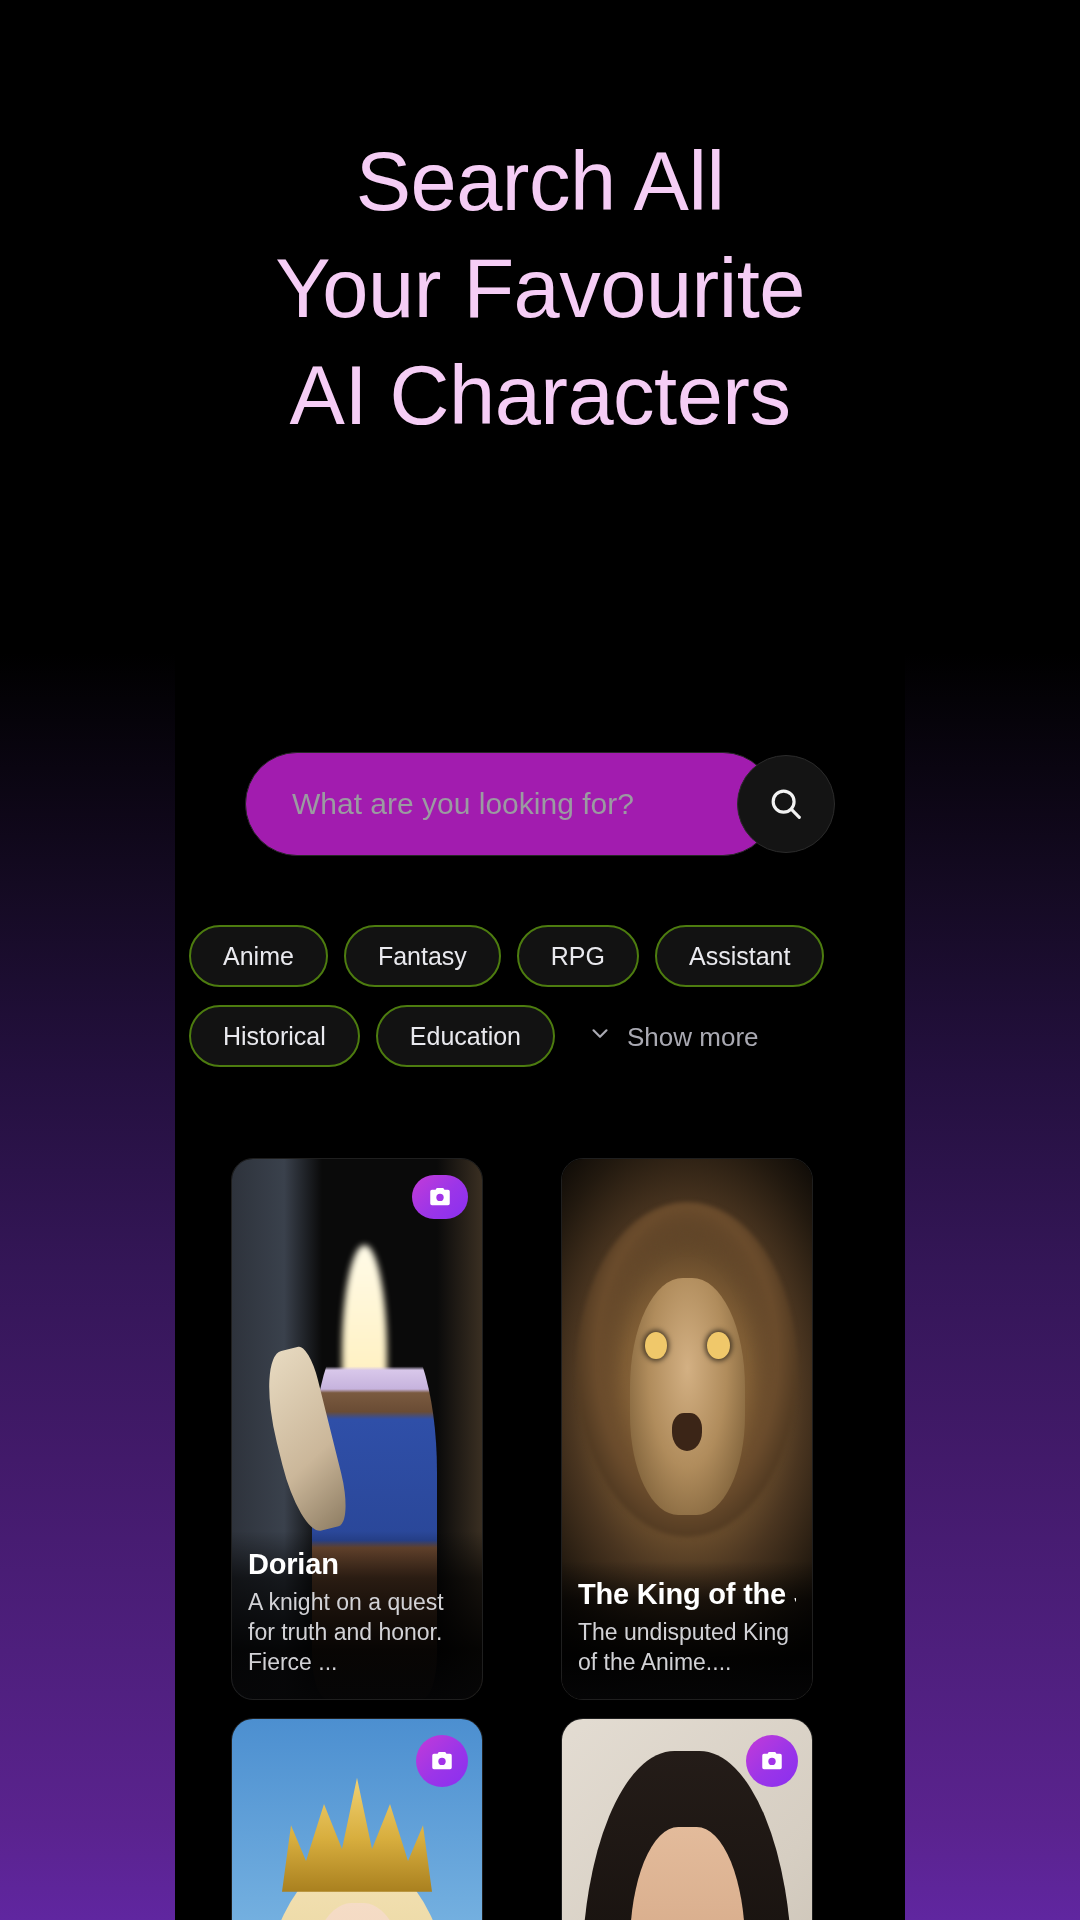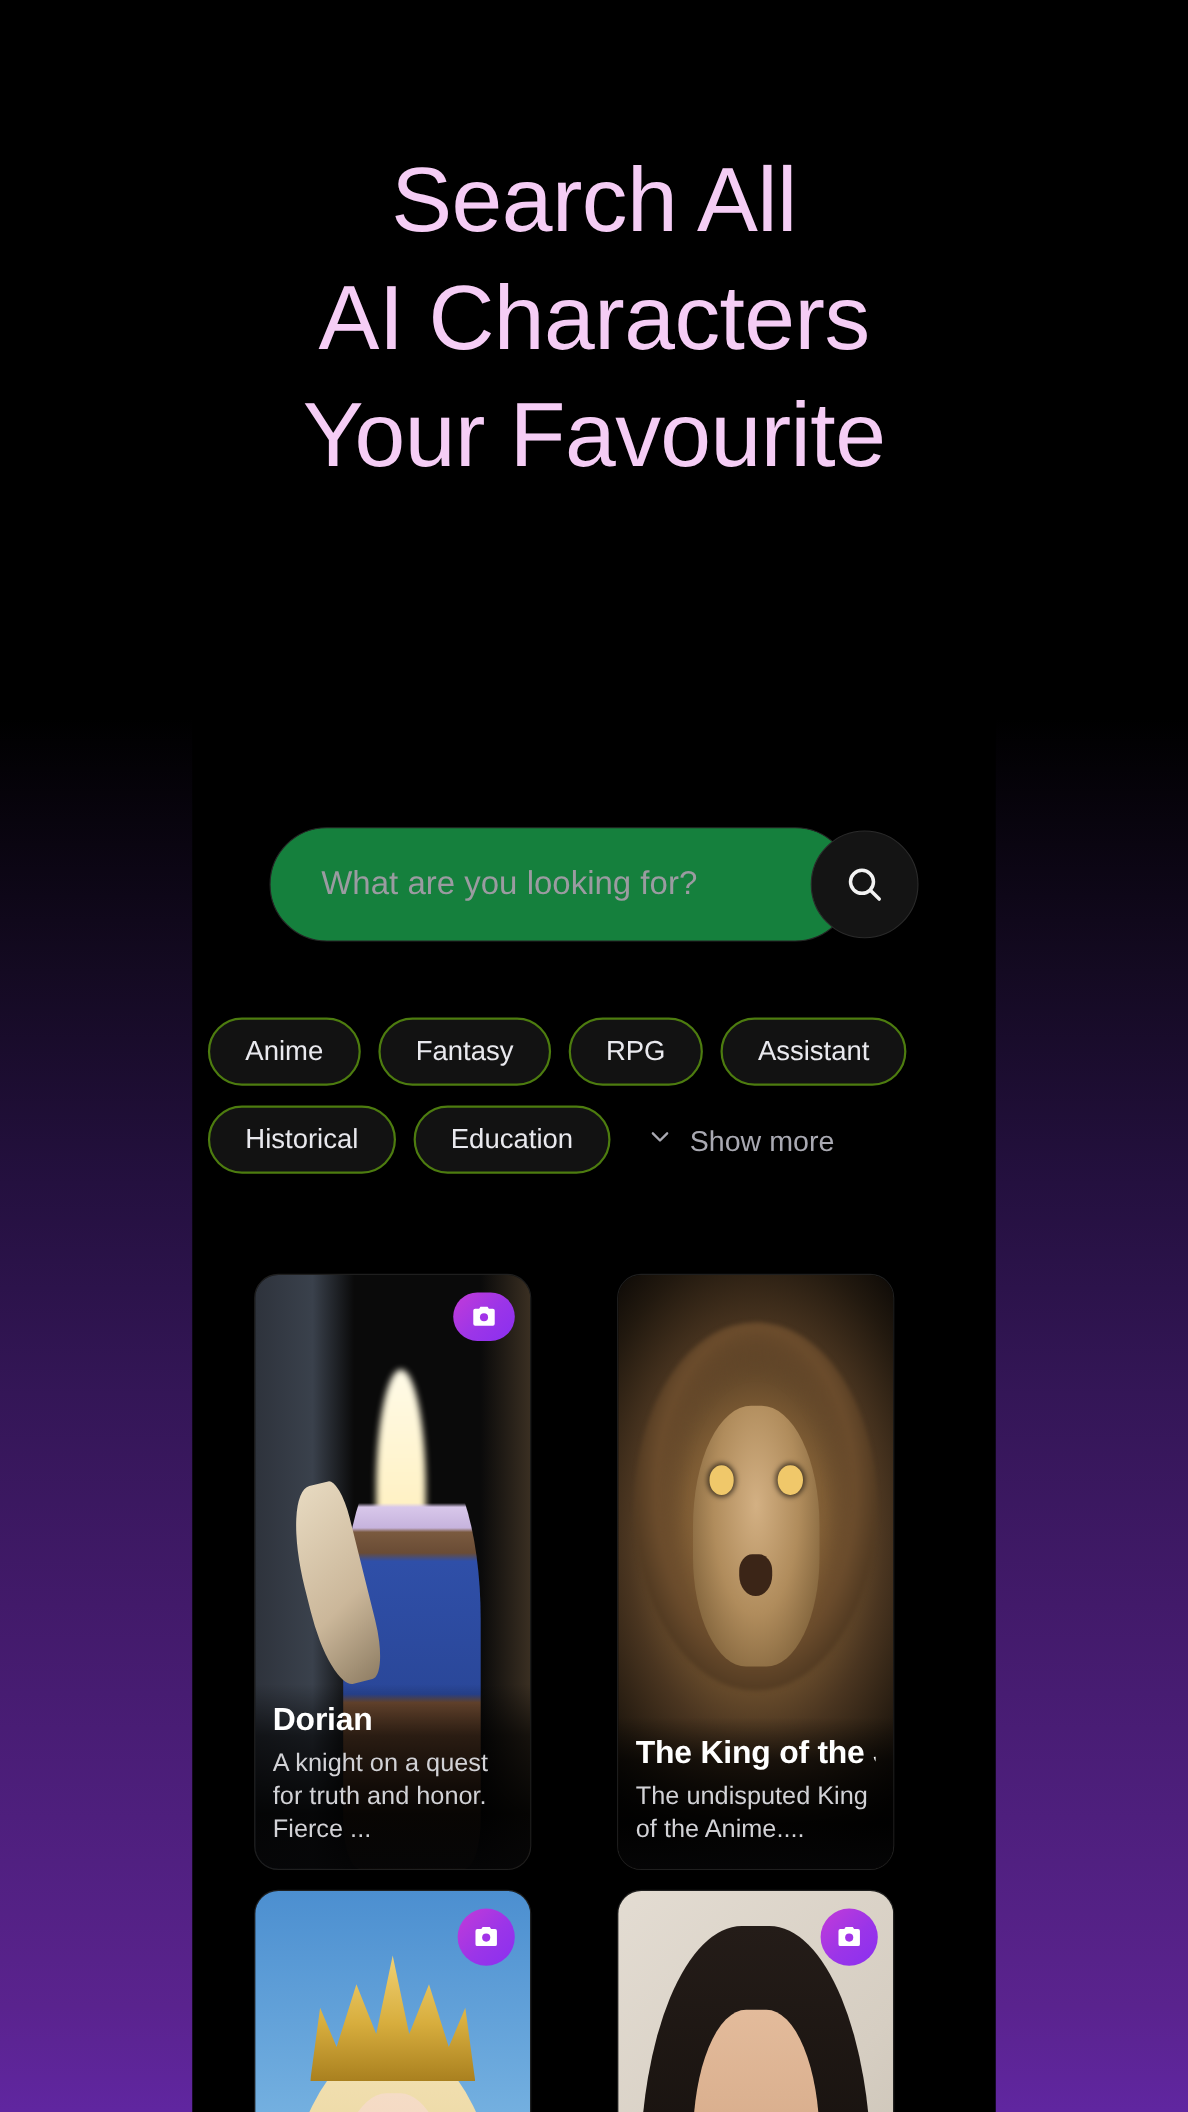--- a/index.html
+++ b/index.html
@@ -79,21 +79,21 @@
     width: 590px;
     height: 104px;
   }
   .search-field {
     position: absolute;
     left: 0;
     top: 0;
     width: 530px;
     height: 104px;
     border-radius: 52px;
-    background: #15803d;
+    background: #a21caf;
     border: 1px solid #262626;
     display: flex;
     align-items: center;
   }
   .search-input {
     width: 100%;
     height: 100%;
     background: transparent;
     border: none;
     outline: none;
@@ -352,22 +352,22 @@
 
 <div class="page">
 
   <div class="gutter left"></div>
   <div class="gutter right"></div>
 
   <div class="stage">
 
     <h1 class="hero">
       <span class="hero-line">Search All</span>
+      <span class="hero-line">Your Favourite</span>
       <span class="hero-line">AI Characters</span>
-      <span class="hero-line">Your Favourite</span>
     </h1>
 
     <div class="search-row">
       <div class="search-field">
         <input class="search-input" type="text" placeholder="What are you looking for?" style="">
       </div>
       <button class="search-button">
         <span>
           <svg width="38" height="38" viewBox="0 0 24 24" fill="none" stroke="#f2f2f2" stroke-width="2" stroke-linecap="round">
             <circle cx="10.5" cy="10.5" r="6.6"></circle>

